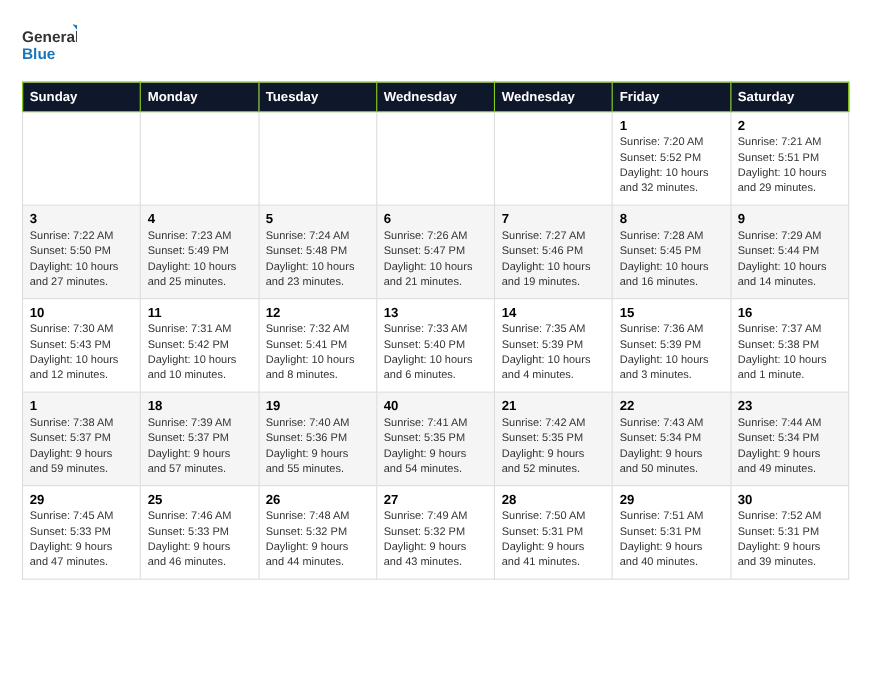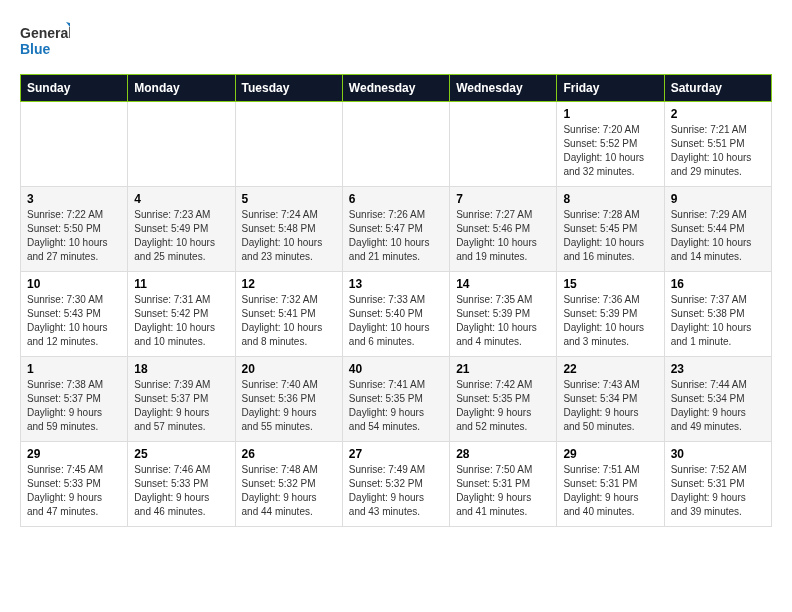--- a/index.html
+++ b/index.html
@@ -184,21 +184,21 @@
       <tr>
         <td>
           <span class="day-number">1</span>
           <div class="day-info">Sunrise: 7:38 AM<br>Sunset: 5:37 PM<br>Daylight: 9 hours and 59 minutes.</div>
         </td>
         <td>
           <span class="day-number">18</span>
           <div class="day-info">Sunrise: 7:39 AM<br>Sunset: 5:37 PM<br>Daylight: 9 hours and 57 minutes.</div>
         </td>
         <td>
-          <span class="day-number">20</span>
+          <span class="day-number">19</span>
           <div class="day-info">Sunrise: 7:40 AM<br>Sunset: 5:36 PM<br>Daylight: 9 hours and 55 minutes.</div>
         </td>
         <td>
           <span class="day-number">40</span>
           <div class="day-info">Sunrise: 7:41 AM<br>Sunset: 5:35 PM<br>Daylight: 9 hours and 54 minutes.</div>
         </td>
         <td>
           <span class="day-number">21</span>
           <div class="day-info">Sunrise: 7:42 AM<br>Sunset: 5:35 PM<br>Daylight: 9 hours and 52 minutes.</div>
         </td>

